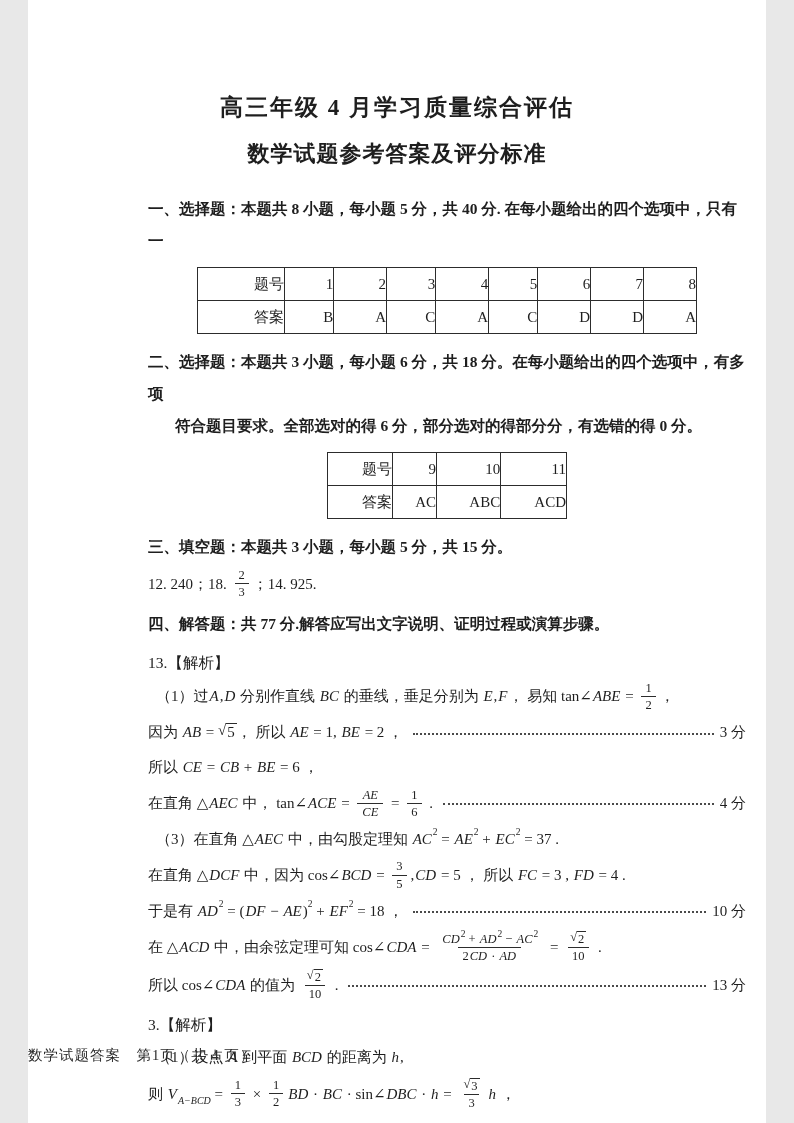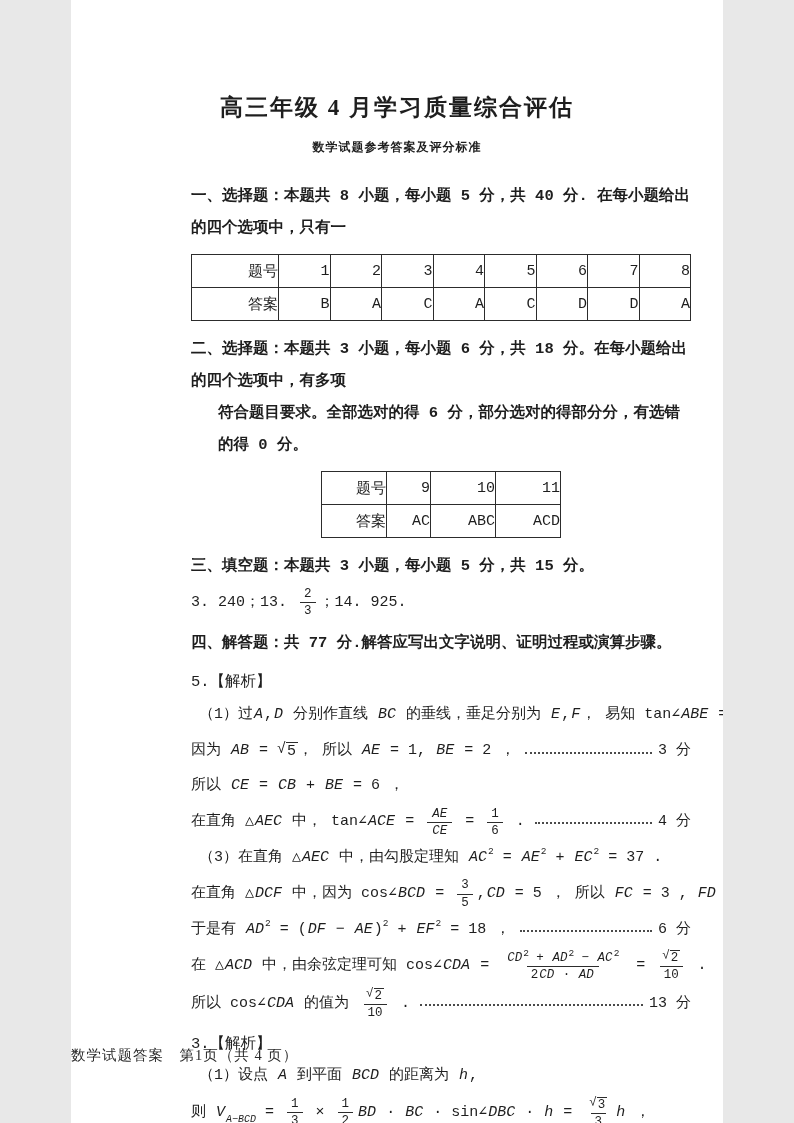--- a/index.html
+++ b/index.html
@@ -1,32 +1,32 @@
 <!DOCTYPE html>
 <html><head>
 <meta charset="utf-8">
 <style>
   html,body{margin:0;padding:0;background:#e8e8e8;}
   .page{
     position:relative;
-    width:652px;height:1123px;
+    width:738px;height:1123px;
     margin:0 auto;
     background:#ffffff;
     color:#1e1e1e;
     font-family:"Liberation Serif","DejaVu Serif",serif;
     overflow:hidden;
     box-sizing:border-box;
   }
   .doc-header{padding-top:92px;text-align:center;}
   .doc-title{
     margin:0;font-size:23px;font-weight:bold;letter-spacing:2px;
     font-family:"Liberation Serif","DejaVu Serif",serif;
   }
-  .doc-subtitle{margin:16px 0 0 0;font-size:12px;font-weight:bold;letter-spacing:1px;}
-  .content{padding:16px 32px 0 120px;font-family:Liberation Mono, monospace;}
+  .doc-subtitle{margin:16px 0 0 0;font-size:22px;font-weight:bold;letter-spacing:1px;}
+  .content{padding:16px 20px 0 120px;}
   .sec{font-weight:bold;font-size:15.5px;margin-top:8px;}
   .sec-line{line-height:32px;}
   .sec-line.cont{padding-left:27px;}
   table.ans{border-collapse:collapse;margin:10px auto 12px auto;font-weight:normal;}
   table.ans td{
     border:1.2px solid #2c2c2c;text-align:right;vertical-align:middle;
     font-size:15px;height:32px;padding:0;
   }
   table.t1{width:500px;}
   table.t1 td.lbl{width:86px;}
@@ -127,38 +127,38 @@
       </tr>
     </tbody>
       </table>
 
     <div class="sec">
       <div class="sec-line">三、填空题：本题共 3 小题，每小题 5 分，共 15 分。</div>
     </div>
 
     <div class="plain">
         <div class="mline">
-          <span class="mtxt">3. 240；13. </span>
+          <span class="mtxt">12. 240；18. </span>
           <span class="mfrac">
             <span class="fnum">
               <span class="mtxt">2</span>
             </span>
             <span class="fden">
               <span class="mtxt">3</span>
             </span>
           </span>
           <span class="mtxt">；14. 925.</span>
         </div>
       </div>
 
     <div class="sec">
       <div class="sec-line">四、解答题：共 77 分.解答应写出文字说明、证明过程或演算步骤。</div>
     </div>
 
-    <div class="qheading">5.【解析】</div>
+    <div class="qheading">13.【解析】</div>
     <div>
         <div class="mline indent">
           <span class="mtxt">（1）过</span>
           <span class="mvar">A</span>
           <span class="mtxt">,</span>
           <span class="mvar">D</span>
           <span class="mtxt"> 分别作直线 </span>
           <span class="mvar">BC</span>
           <span class="mtxt"> 的垂线，垂足分别为 </span>
           <span class="mvar">E</span>
@@ -264,21 +264,21 @@
           <span class="msup-wrap"><span class="mvar">AD</span><span class="msup">2</span></span>
           <span class="mtxt"> = (</span>
           <span class="mvar">DF</span>
           <span class="mtxt"> − </span>
           <span class="mvar">AE</span>
           <span class="msup-wrap"><span class="mtxt">)</span><span class="msup">2</span></span>
           <span class="mtxt"> + </span>
           <span class="msup-wrap"><span class="mvar">EF</span><span class="msup">2</span></span>
           <span class="mtxt"> = 18 ，</span>
           <span class="leader"></span>
-          <span class="score">6 分</span>
+          <span class="score">10 分</span>
         </div>
         <div class="mline">
           <span class="mtxt">在 △</span>
           <span class="mvar">ACD</span>
           <span class="mtxt"> 中，由余弦定理可知 cos∠</span>
           <span class="mvar">CDA</span>
           <span class="mtxt"> = </span>
           <span class="mfrac">
             <span class="fnum">
               <span class="msup-wrap"><span class="mvar">CD</span><span class="msup">2</span></span>

